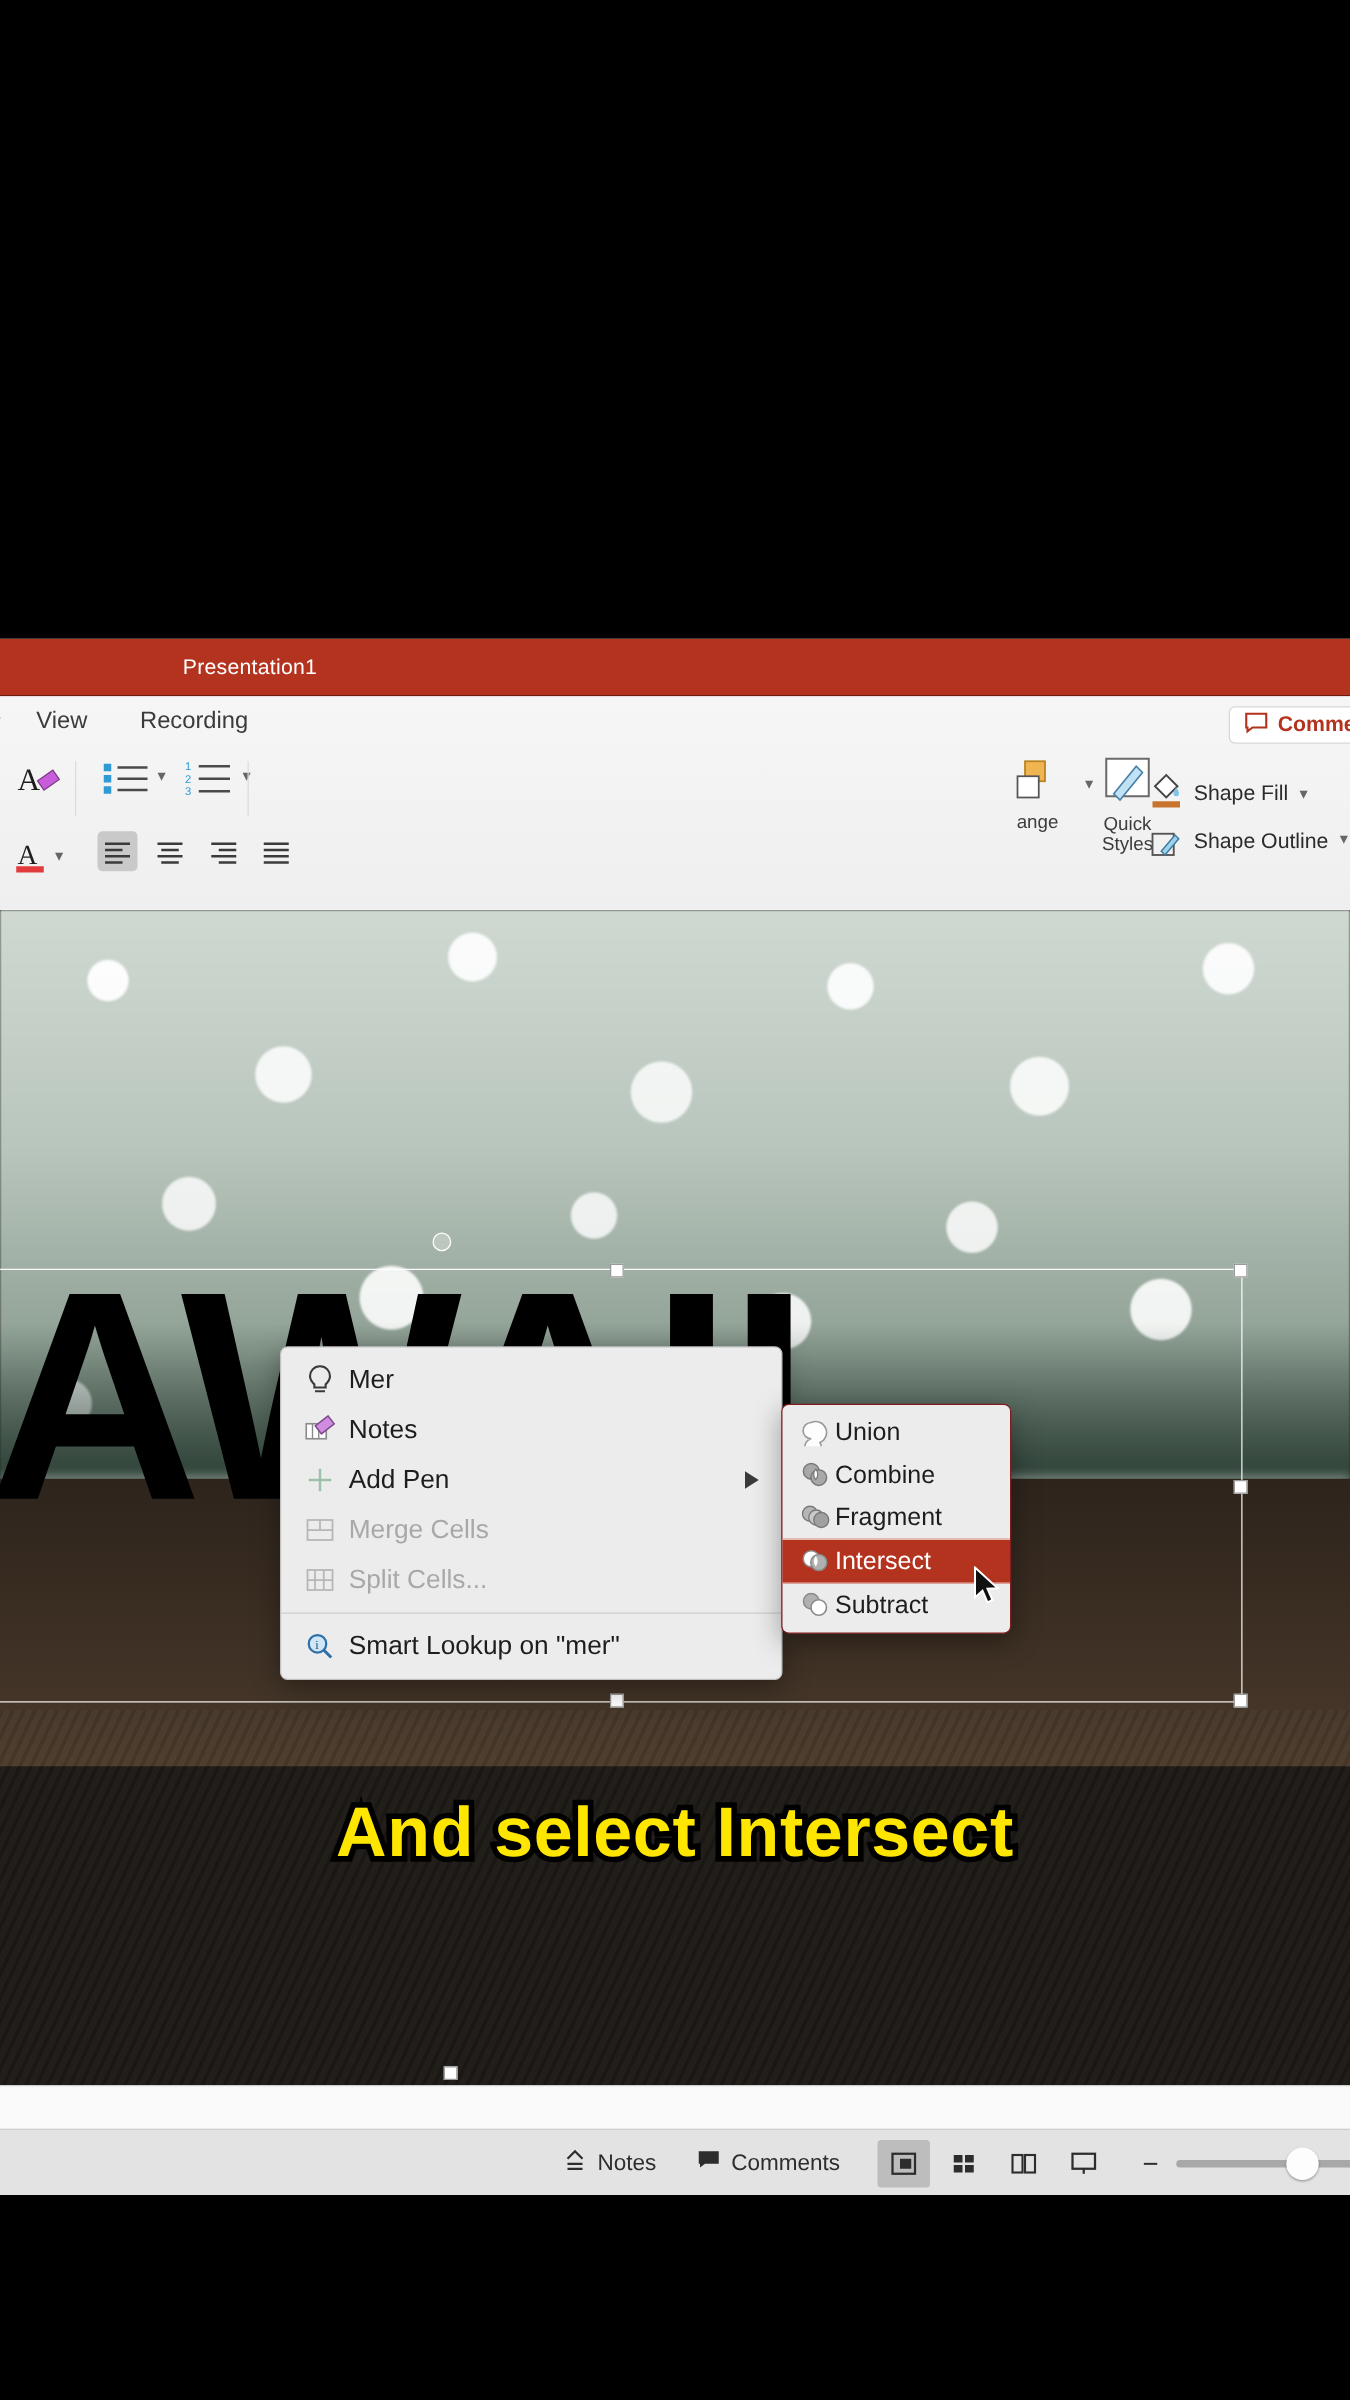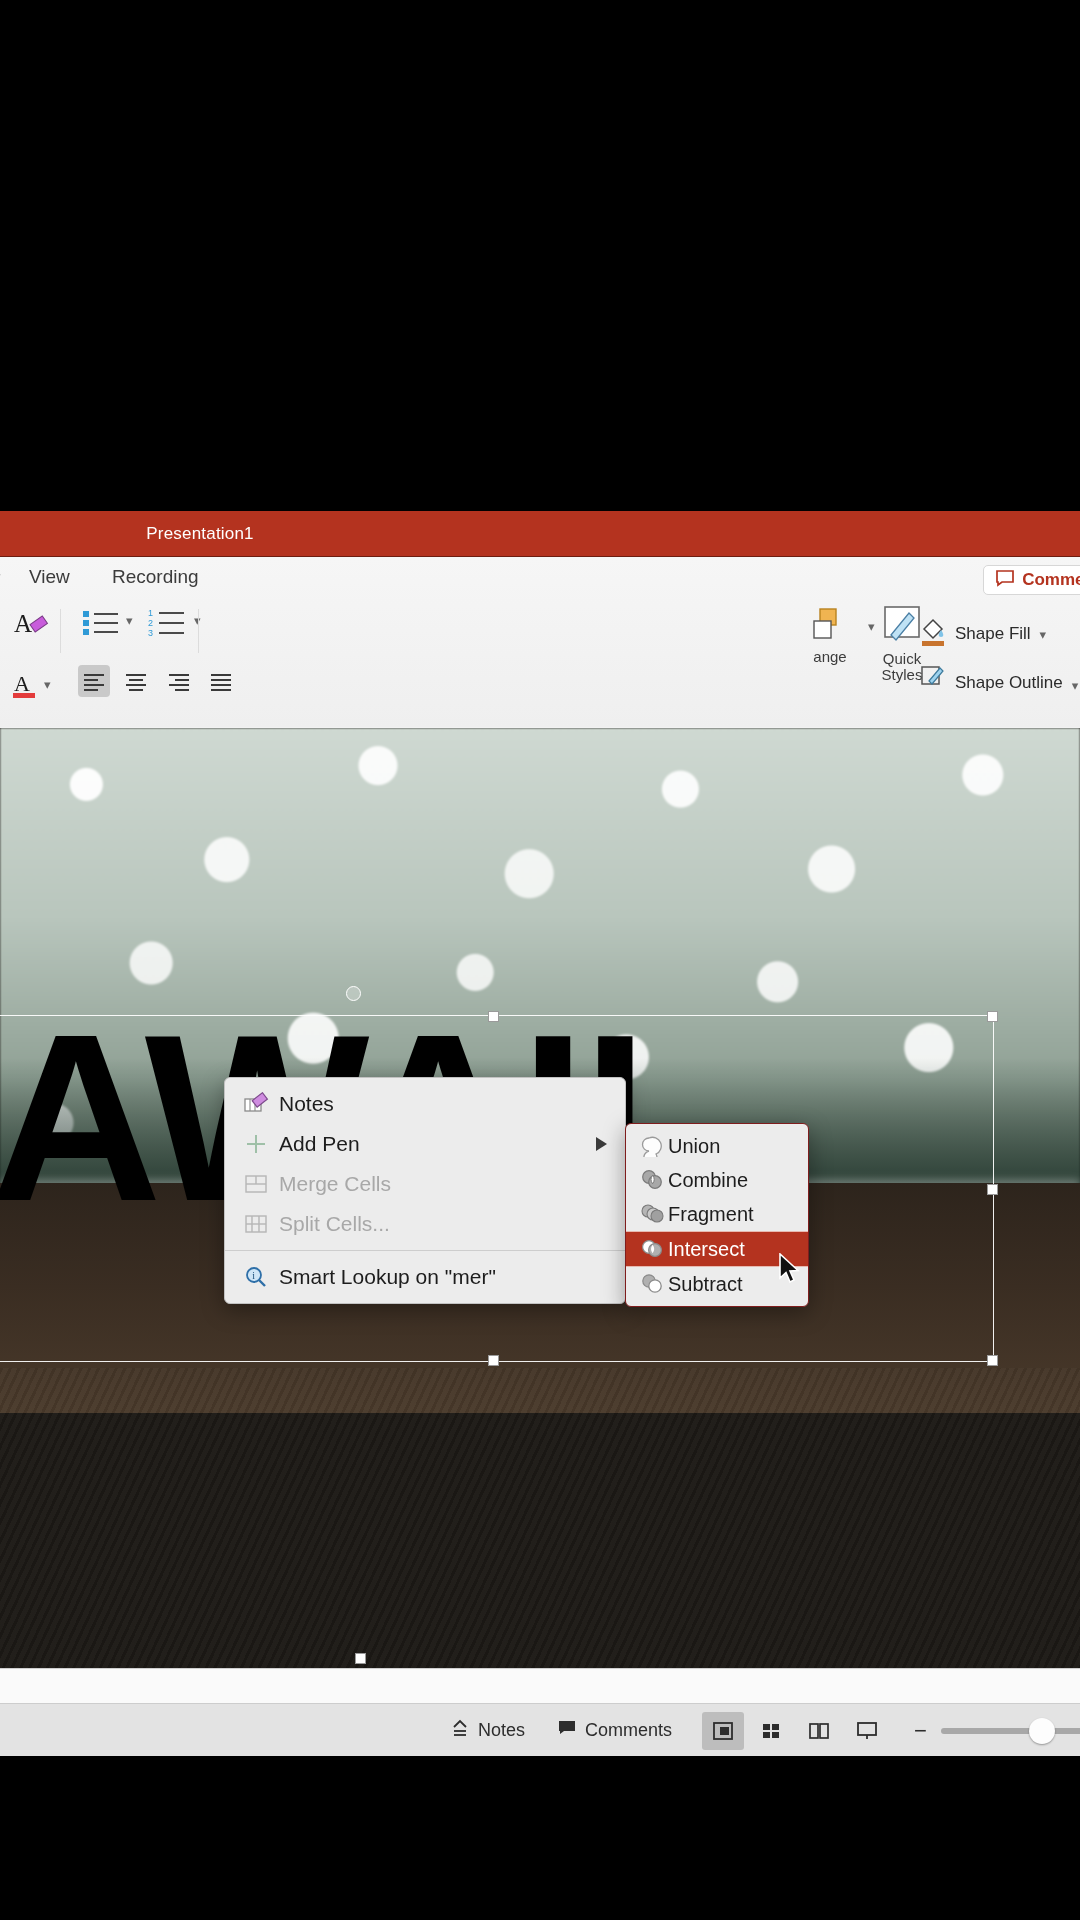--- a/index.html
+++ b/index.html
@@ -45,21 +45,21 @@
   .alignrow{left:78px;top:108px;}
   .align-btn{width:32px;height:32px;border-radius:4px;display:inline-block;margin-right:6px;
       position:relative;vertical-align:top;}
   .align-btn.sel{background:#c9c9c9;}
 
   .arrange{left:795px;top:48px;text-align:center;width:70px;}
   .quick{left:863px;top:48px;text-align:center;width:78px;}
   .rbcap{font-size:15px;color:#3c3c3c;line-height:16px;}
 
   .shapefill{left:920px;top:60px;display:flex;align-items:center;gap:9px;}
-  .shapeoutline{left:920px;top:106px;display:flex;align-items:flex-end;gap:9px;}
+  .shapeoutline{left:920px;top:106px;display:flex;align-items:flex-start;gap:9px;}
   .rblabel{font-size:17px;color:#2b2b2b;}
   .chev{font-size:13px;color:#666;}
 
   
   #slide{position:absolute;left:0;top:217px;width:1080px;height:940px;overflow:hidden;background:#1c1915;}
   .sea{position:absolute;left:0;top:0;width:1080px;height:470px;
        background:
          radial-gradient(circle at 8% 12%, rgba(255,255,255,.95) 0 16px, transparent 17px),
          radial-gradient(circle at 21% 28%, rgba(255,255,255,.85) 0 22px, transparent 23px),
          radial-gradient(circle at 35% 8%,  rgba(255,255,255,.9) 0 19px, transparent 20px),
@@ -320,20 +320,21 @@
 
         <span class="handle" style="left:495px;top:-5px;"></span>
         <span class="handle" style="right:-5px;top:-5px;"></span>
         <span class="handle" style="right:-5px;top:168px;"></span>
 
         <span class="handle" style="left:495px;bottom:-5px;"></span>
         <span class="handle" style="right:-5px;bottom:-5px;"></span>
         <span class="rot" style="left:353px;top:-30px;"></span>
       </div>
 
+      <div class="caption">And select Intersect</div>
       <span class="bothandle"></span>
     </div>
 
     <div id="belowslide"></div>
 
     <div id="statusbar">
       <div class="sb-item" style="margin-left:450px;">
         <span>
           <svg width="20" height="20" viewBox="0 0 20 20">
               <g stroke="#2d2d2d" stroke-width="1.8">
@@ -392,20 +393,29 @@
         <span style="font-size:22px;color:#2d2d2d;">−</span>
         <span class="zoomtrack">
           <span class="zoomknob"></span>
         </span>
 
       </div>
     </div>
 
     <div id="ctxmenu">
 
+      <div class="mi">
+        <span class="ico">
+          <svg width="22" height="26" viewBox="0 0 22 26">
+            <path d="M11 2 C6 2 3 6 3 10 c0 3 2 5 3.5 6.5 V19 h9 v-2.5 C17 15 19 13 19 10 c0-4-3-8-8-8z" fill="none" stroke="#3a3a3a" stroke-width="1.7"></path>
+            <line x1="7" y1="22" x2="15" y2="22" stroke="#3a3a3a" stroke-width="1.7"></line>
+          </svg>
+        </span>
+        <span class="txt">Mer</span>
+      </div>
 
 
       <div class="mi">
         <span class="ico">
           <svg width="28" height="24" viewBox="0 0 28 24">
             <rect x="3" y="7" width="16" height="12" fill="#fff" stroke="#8a8a8a" stroke-width="1.3"></rect>
             <line x1="8" y1="7" x2="8" y2="19" stroke="#8a8a8a" stroke-width="1.1"></line>
             <line x1="13" y1="7" x2="13" y2="19" stroke="#8a8a8a" stroke-width="1.1"></line>
             <g transform="rotate(-38 18 9)">
                 <rect x="12" y="4" width="13" height="8" fill="#cf8ce0" stroke="#7d4a8c" stroke-width="1.2"></rect>

